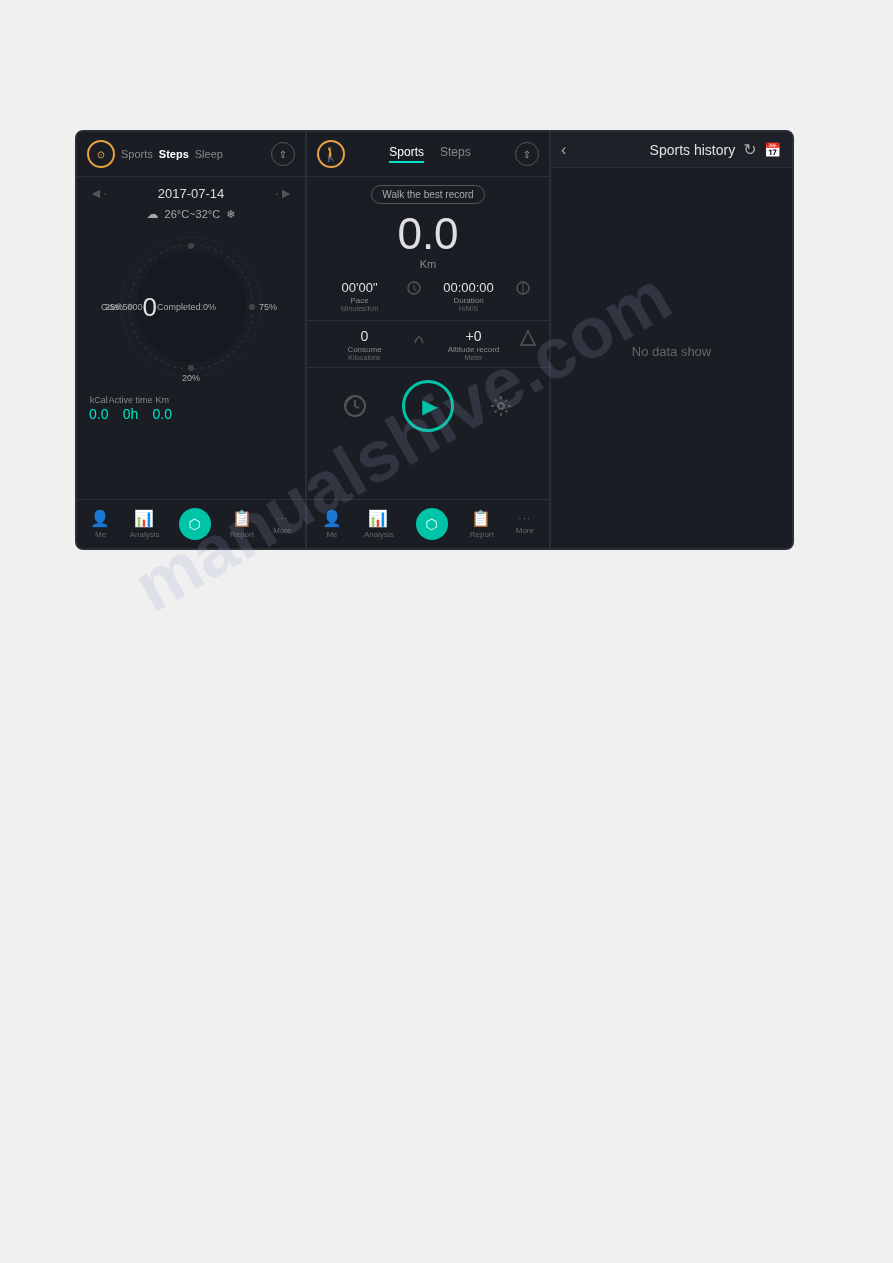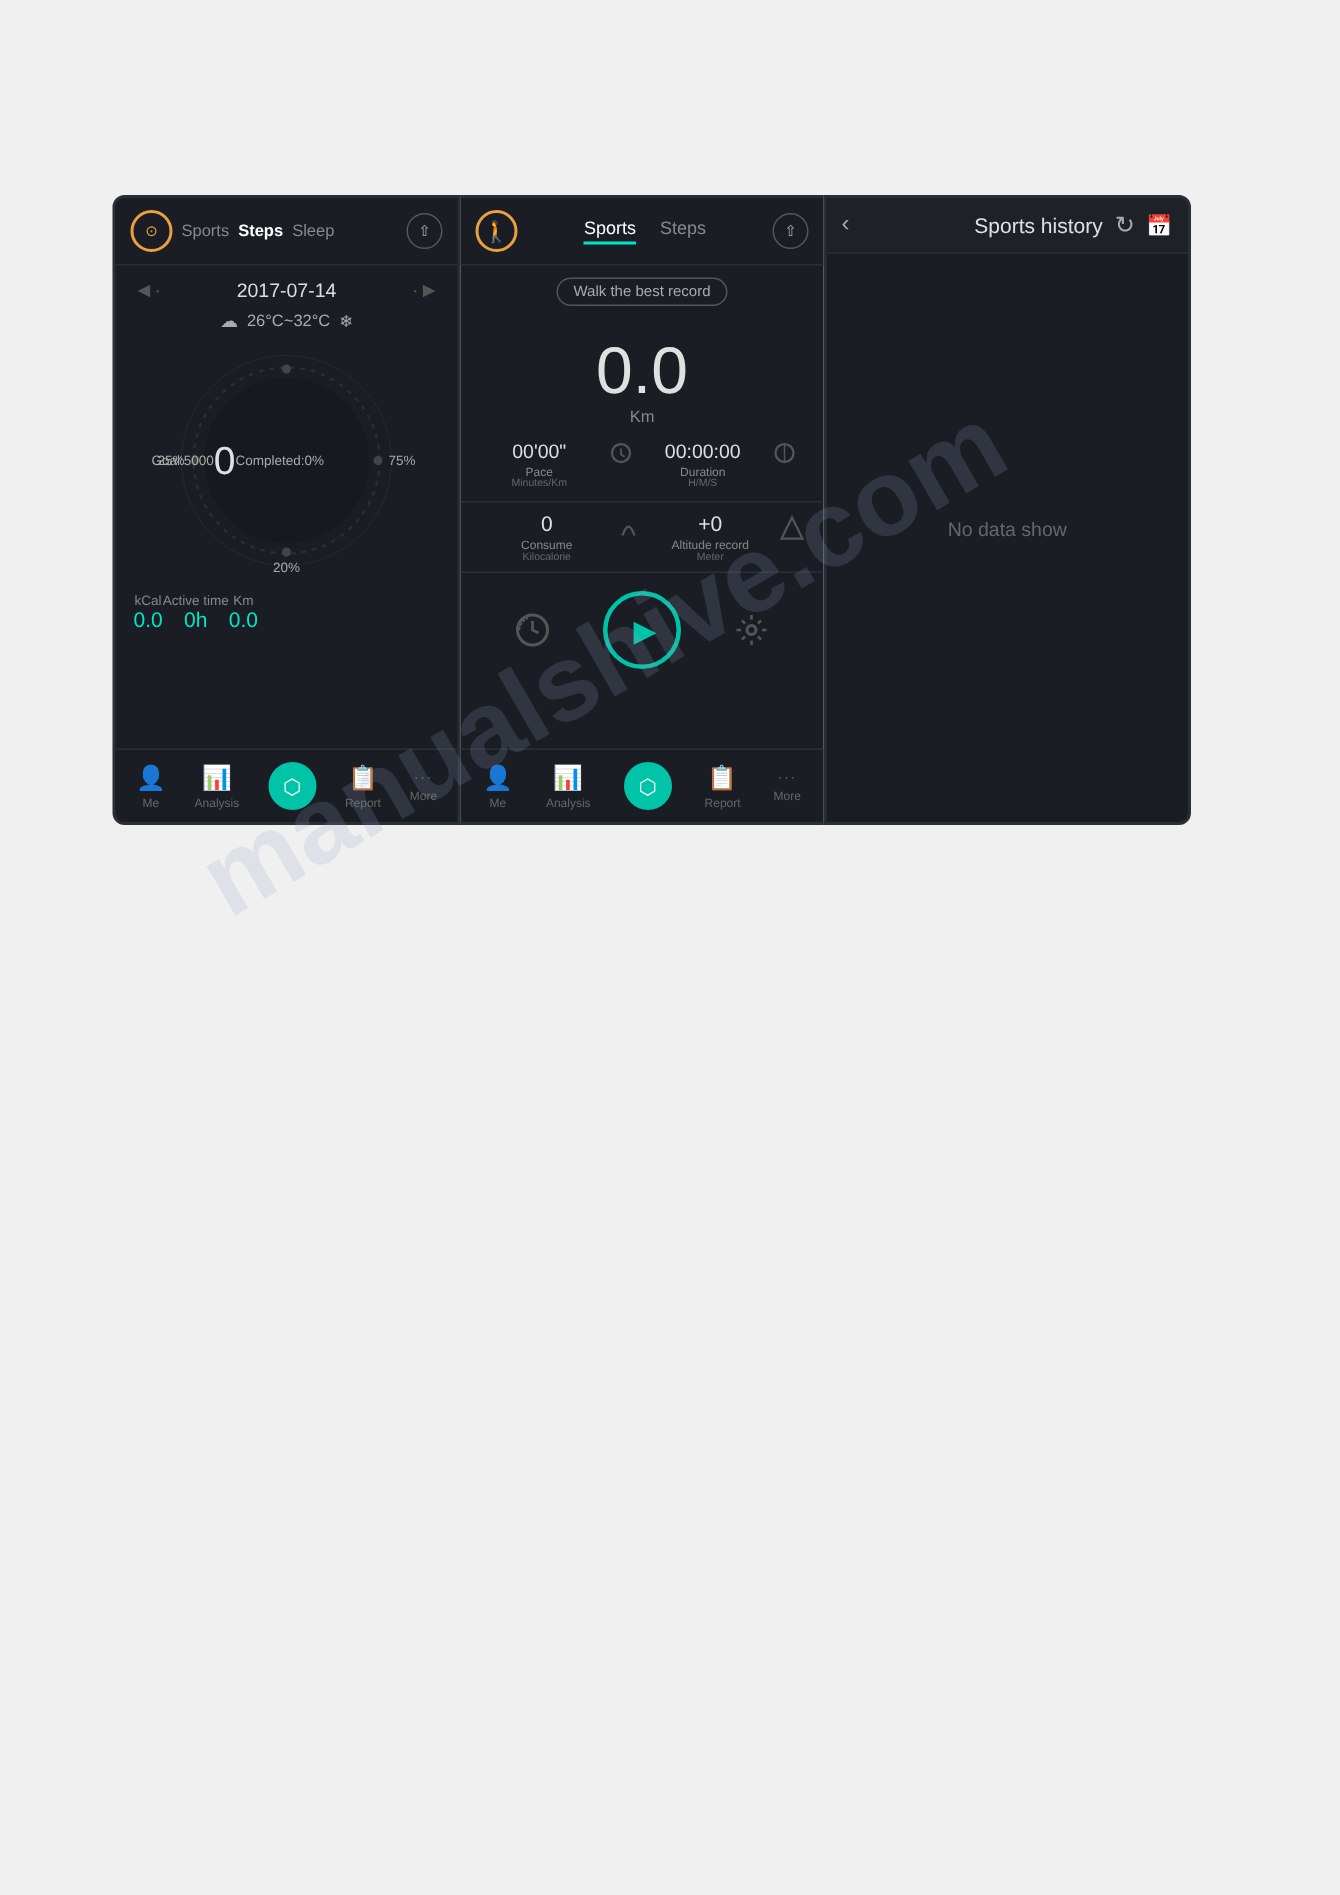--- a/index.html
+++ b/index.html
@@ -310,21 +310,21 @@
     }
 
     .record-badge {
       background: transparent;
       border: 1px solid #555;
       border-radius: 12px;
       padding: 3px 10px;
       font-size: 10px;
       color: #aaa;
       text-align: center;
-      margin: 8px auto 18px;
+      margin: 8px auto 4px;
       width: fit-content;
       display: block;
     }
 
     .distance-display {
       text-align: center;
       padding: 4px 0 0;
     }
 
     .distance-value {

